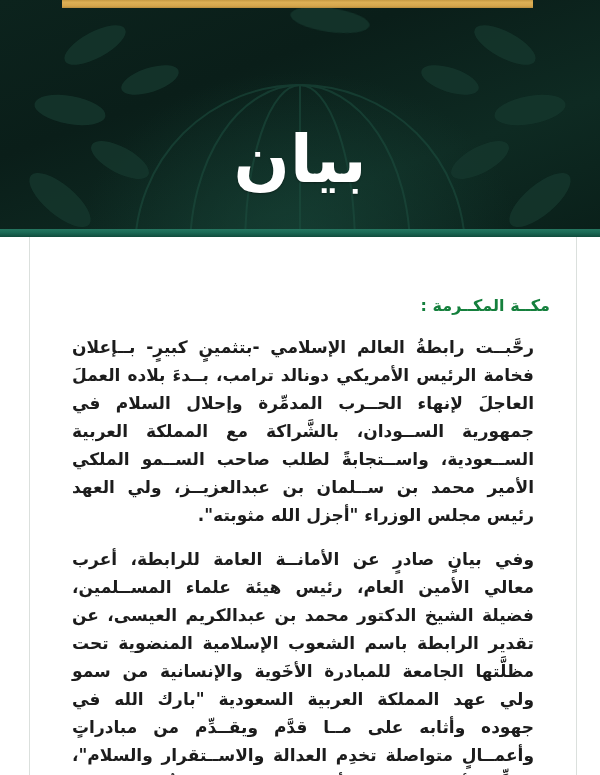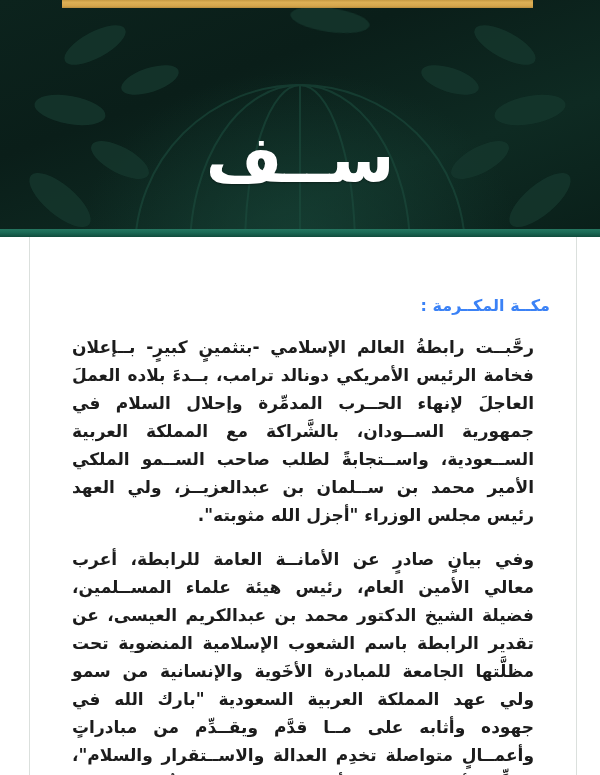--- a/index.html
+++ b/index.html
@@ -59,21 +59,21 @@
     height: 100%;
     border-left: 1px solid #dbe0dd;
     border-right: 1px solid #dbe0dd;
     padding: 0 26px;
     direction: rtl;
   }
   .dateline {
     padding-top: 59px;
     font-size: 16px;
     font-weight: bold;
-    color: #3b82f6;
+    color: #15803d;
     line-height: 20px;
     text-align: right;
   }
   .body-paragraph {
     margin: 16px;
     font-size: 17px;
     font-weight: bold;
     color: #1c1c1c;
     line-height: 28px;
     text-align: justify;
@@ -102,21 +102,21 @@
       <ellipse cx="60" cy="200" rx="38" ry="15" transform="rotate(40 60 200)"></ellipse>
       <ellipse cx="505" cy="45" rx="34" ry="13" transform="rotate(28 505 45)"></ellipse>
       <ellipse cx="450" cy="80" rx="30" ry="12" transform="rotate(18 450 80)"></ellipse>
       <ellipse cx="530" cy="110" rx="36" ry="14" transform="rotate(-10 530 110)"></ellipse>
       <ellipse cx="480" cy="160" rx="32" ry="13" transform="rotate(-28 480 160)"></ellipse>
       <ellipse cx="540" cy="200" rx="38" ry="15" transform="rotate(-40 540 200)"></ellipse>
       <ellipse cx="330" cy="20" rx="40" ry="12" transform="rotate(8 330 20)"></ellipse>
     </g>
   </svg>
   <div class="gold-bar"></div>
-  <div class="header-title">ســف</div>
+  <div class="header-title">بيان</div>
 </div>
 
 <div class="divider"></div>
 
 <div class="content-area">
   <div class="content-box">
 
     <div class="dateline">مكــة المكــرمة :</div>
 
     <p class="body-paragraph p1">رحَّبــت رابطةُ العالم الإسلامي -بتثمينٍ كبيرٍ- بــإعلان فخامة الرئيس الأمريكي دونالد ترامب، بــدءَ بلاده العملَ العاجلَ لإنهاء الحــرب المدمِّرة وإحلال السلام في جمهورية الســودان، بالشَّراكة مع المملكة العربية الســعودية، واســتجابةً لطلب صاحب الســمو الملكي الأمير محمد بن ســلمان بن عبدالعزيــز، ولي العهد رئيس مجلس الوزراء "أجزل الله مثوبته".</p>

